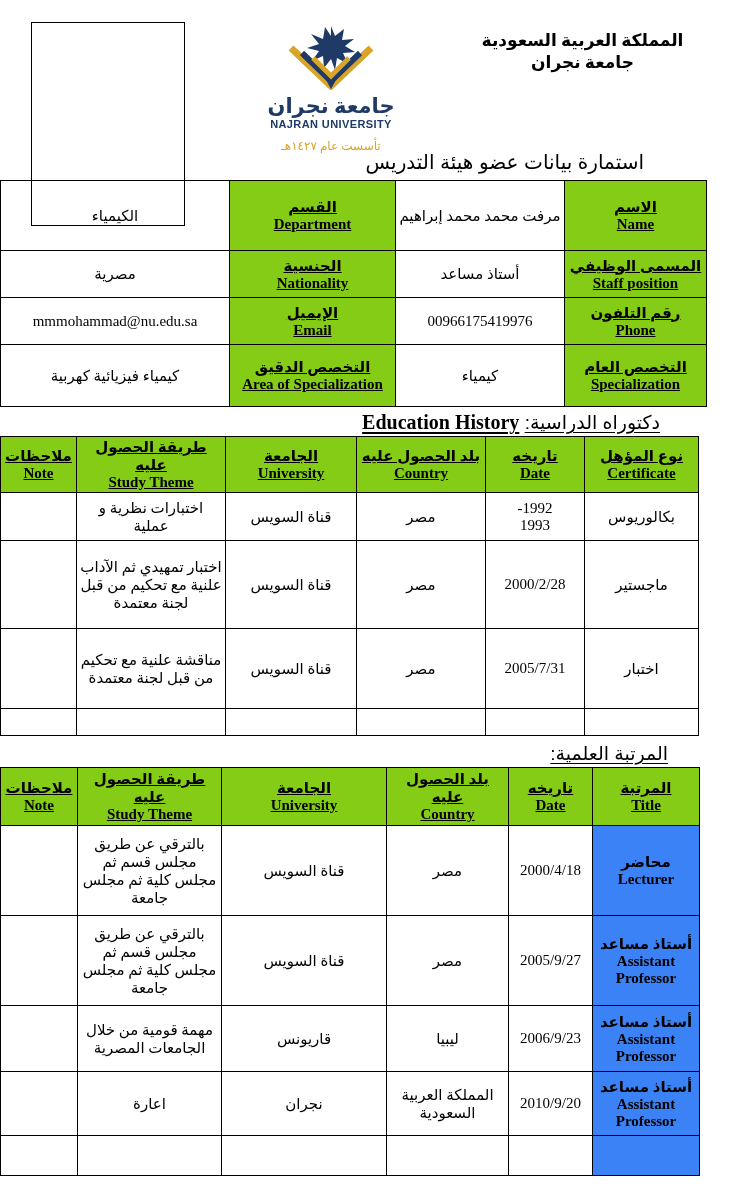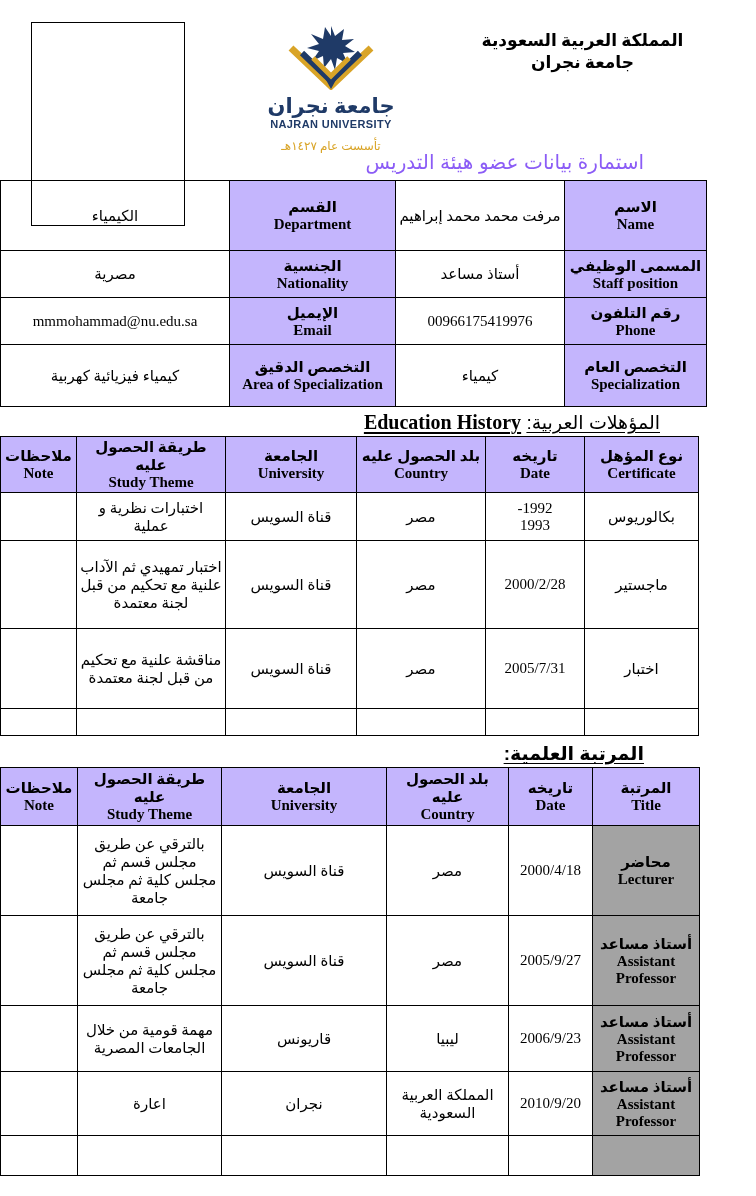--- a/index.html
+++ b/index.html
@@ -11,42 +11,42 @@
   
   .photo-box{position:absolute;left:31px;top:22px;width:152px;height:202px;border:1.5px solid #000;background:#fff;}
   .logo{position:absolute;left:265px;top:26px;width:132px;text-align:center;line-height:1.05;}
   .logo-ar{font-weight:bold;font-size:21px;color:#1f3a67;margin-top:1px;}
   .logo-en{font-weight:bold;font-size:11px;color:#1f3a67;letter-spacing:.4px;margin-top:2px;font-family:"Liberation Sans",sans-serif;}
   .logo-founded{font-size:12px;color:#d9a427;margin-top:10px;}
   .ministry{position:absolute;left:425px;top:30px;width:315px;text-align:center;direction:rtl;
     font-weight:bold;font-size:17px;line-height:1.3;}
   
   .content{position:absolute;top:150px;left:0;width:756px;}
-  .form-title{direction:rtl;text-align:right;margin:0 112px 2px 0;font-size:20px;color:#8b5cf6;
+  .form-title{direction:rtl;text-align:right;margin:0 112px 2px 0;font-size:20px;color:#000000;
     font-family:"Liberation Sans","DejaVu Sans",sans-serif;}
   .section-line{direction:rtl;text-align:right;margin:2px 112px 2px 0;font-size:19px;
     font-family:"Liberation Sans","DejaVu Sans",sans-serif;}
   .section-line .ar{text-decoration:underline;text-underline-offset:3px;}
   .section-line .en{font-family:"Liberation Serif",serif;font-weight:bold;font-size:20px;
     text-decoration:underline;text-underline-offset:3px;}
   .sec-edu{margin-right:96px;margin-top:4px;}
-  .sec-rank{margin-right:112px;margin-top:6px;font-weight:bold;}
+  .sec-rank{margin-right:88px;margin-top:6px;}
   
   table{border-collapse:collapse;table-layout:fixed;direction:rtl;margin-right:18px;}
   td{border:1px solid #000;text-align:center;vertical-align:middle;font-size:15px;padding:1px 3px;
      overflow:hidden;}
   .t-outer{border:1.5px solid #000;}
-  .hdr{background:#c4b5fd;font-weight:bold;}
+  .hdr{background:#84cc16;font-weight:bold;text-decoration:underline;}
   .hdr .en{font-weight:bold;}
   .pre{white-space:pre-line;}
   .g-table{margin-top:6px;}
   .g-table td{font-size:15px;}
   .edu-table{margin-top:2px;}
   .rank-table{margin-top:2px;}
-  .title-cell{background:#a3a3a3;font-weight:bold;}
+  .title-cell{background:#3b82f6;font-weight:bold;}
   .title-cell .en{font-weight:bold;}
 </style>
 </head>
 <body>
 
 <div class="photo-box"></div>
 
 <div class="logo">
   <svg width="120" height="64" viewBox="0 0 120 64">
     <polygon fill="#1f3a67" points="60,0 64,10 73,3 71,14 83,13 74,20 84,26 72,27 77,38 66,32 64,44 60,33 53,42 52,30 41,35 48,25 36,22 48,18 40,8 52,13 54,1 60,10"></polygon>
@@ -123,21 +123,21 @@
       <td class="hdr">
         <div>التخصص الدقيق</div>
         <div class="en">Area of Specialization</div>
       </td>
       <td>كيمياء فيزيائية كهربية</td>
     </tr>
   </tbody>
     </table>
 
   <div class="section-line sec-edu">
-    <span class="ar">المؤهلات العربية:</span>
+    <span class="ar">دكتوراه الدراسية:</span>
     <span class="en">Education History</span>
   </div>
 
   <table class="edu-table t-outer">
     <colgroup>
         <col style="width:114px">
         <col style="width:99px">
         <col style="width:129px">
         <col style="width:131px">
         <col style="width:149px">

